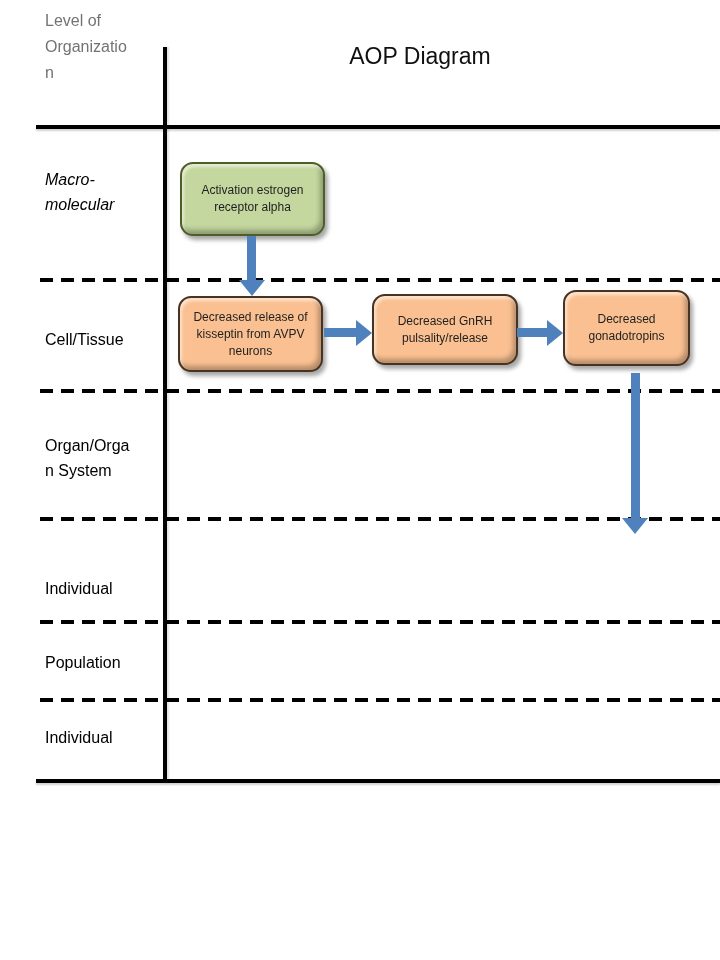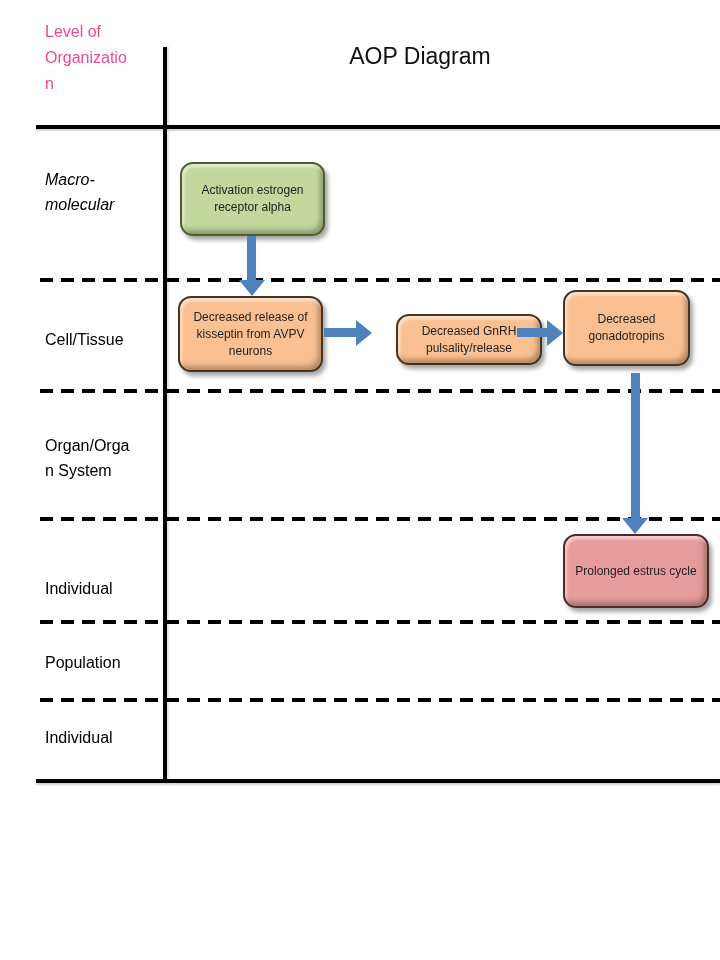--- a/index.html
+++ b/index.html
@@ -14,22 +14,22 @@
   .line-top    { left:36px; right:0; top:125px; }
   .line-bottom { left:36px; right:0; top:779px; }
   .v-line { position:absolute; left:163px; top:47px; width:4px; height:736px;
             background:var(--line-black,#000); box-shadow:2px 0 2px rgba(0,0,0,.12); }
   .dashed { position:absolute; left:40px; right:0; height:4px;
             background:repeating-linear-gradient(90deg, var(--line-black,#000) 0 13px, transparent 13px 21px); }
   .dash-1 { top:278px; } .dash-2 { top:389px; } .dash-3 { top:517px; }
   .dash-4 { top:620px; } .dash-5 { top:698px; }
 
   
-  .axis-label { position:absolute; left:45px; top:19px; width:90px;
-                font-size:16px; line-height:26px; color:#ec4899; overflow-wrap:break-word; }
+  .axis-label { position:absolute; left:45px; top:8px; width:90px;
+                font-size:16px; line-height:26px; color:#737373; overflow-wrap:break-word; }
   .title { position:absolute; left:120px; top:43px; width:600px; text-align:center;
            font-size:23px; color:#101010; }
   .row-label { position:absolute; left:45px; width:92px; font-size:16px;
                line-height:25px; color:#000; overflow-wrap:break-word; }
   .rl-macro      { top:167px;font-style:italic; }
   .rl-cell       { top:327px; }
   .rl-organ      { top:433px; }
   .rl-individual { top:576px; }
   .rl-population { top:650px; }
   .rl-community  { top:725px; }
@@ -40,21 +40,21 @@
           text-align:center; padding:8px 10px; font-size:12px; line-height:17px; color:#1f1f1f;
           box-shadow:3px 4px 4px rgba(0,0,0,.35),
                      inset 2px 3px 3px rgba(255,255,255,.55),
                      inset -3px -4px 5px rgba(0,0,0,.28);
           z-index:3; }
   .node.green  { background:var(--node-green-fill,#c4d79e);  border-color:var(--node-green-border,#4f5d28); }
   .node.orange { background:var(--node-orange-fill,#fac091); border-color:var(--node-orange-border,#473320); }
   .node.pink   { background:var(--node-pink-fill,#e59c9a);   border-color:var(--node-pink-border,#502a28); }
   .n1 { left:180px; top:162px; width:145px; height:74px; }
   .n2 { left:178px; top:296px; width:145px; height:76px;text-align:center; }
-  .n3 { left:372px; top:314px; width:146px; height:51px;margin-left:24px; }
+  .n3 { left:372px; top:294px; width:146px; height:71px; }
   .n4 { left:563px; top:290px; width:127px; height:76px; }
   .n5 { left:563px; top:534px; width:146px; height:74px; }
 
   
   .arrow { position:absolute; z-index:4; }
   .shaft-v { position:absolute; width:9px;  background:var(--arrow-blue,#4f81bd); }
   .shaft-h { position:absolute; height:9px; background:var(--arrow-blue,#4f81bd); }
   .head-down  { position:absolute; width:0; height:0;
                 border-left:13px solid transparent; border-right:13px solid transparent;
                 border-top:16px solid var(--arrow-blue,#4f81bd); }
@@ -99,23 +99,20 @@
   </div>
   <div class="node orange n2">
     <span class="node-label">Decreased release of kisseptin from AVPV neurons</span>
   </div>
   <div class="node orange n3">
     <span class="node-label">Decreased GnRH pulsality/release</span>
   </div>
   <div class="node orange n4">
     <span class="node-label">Decreased gonadotropins</span>
   </div>
-  <div class="node pink n5">
-    <span class="node-label">Prolonged estrus cycle</span>
-  </div>
 
   <div class="arrow a1">
     <span class="shaft-v"></span>
     <span class="head-down"></span>
   </div>
   <div class="arrow a2">
     <span class="shaft-h"></span>
     <span class="head-right"></span>
   </div>
   <div class="arrow a3">

